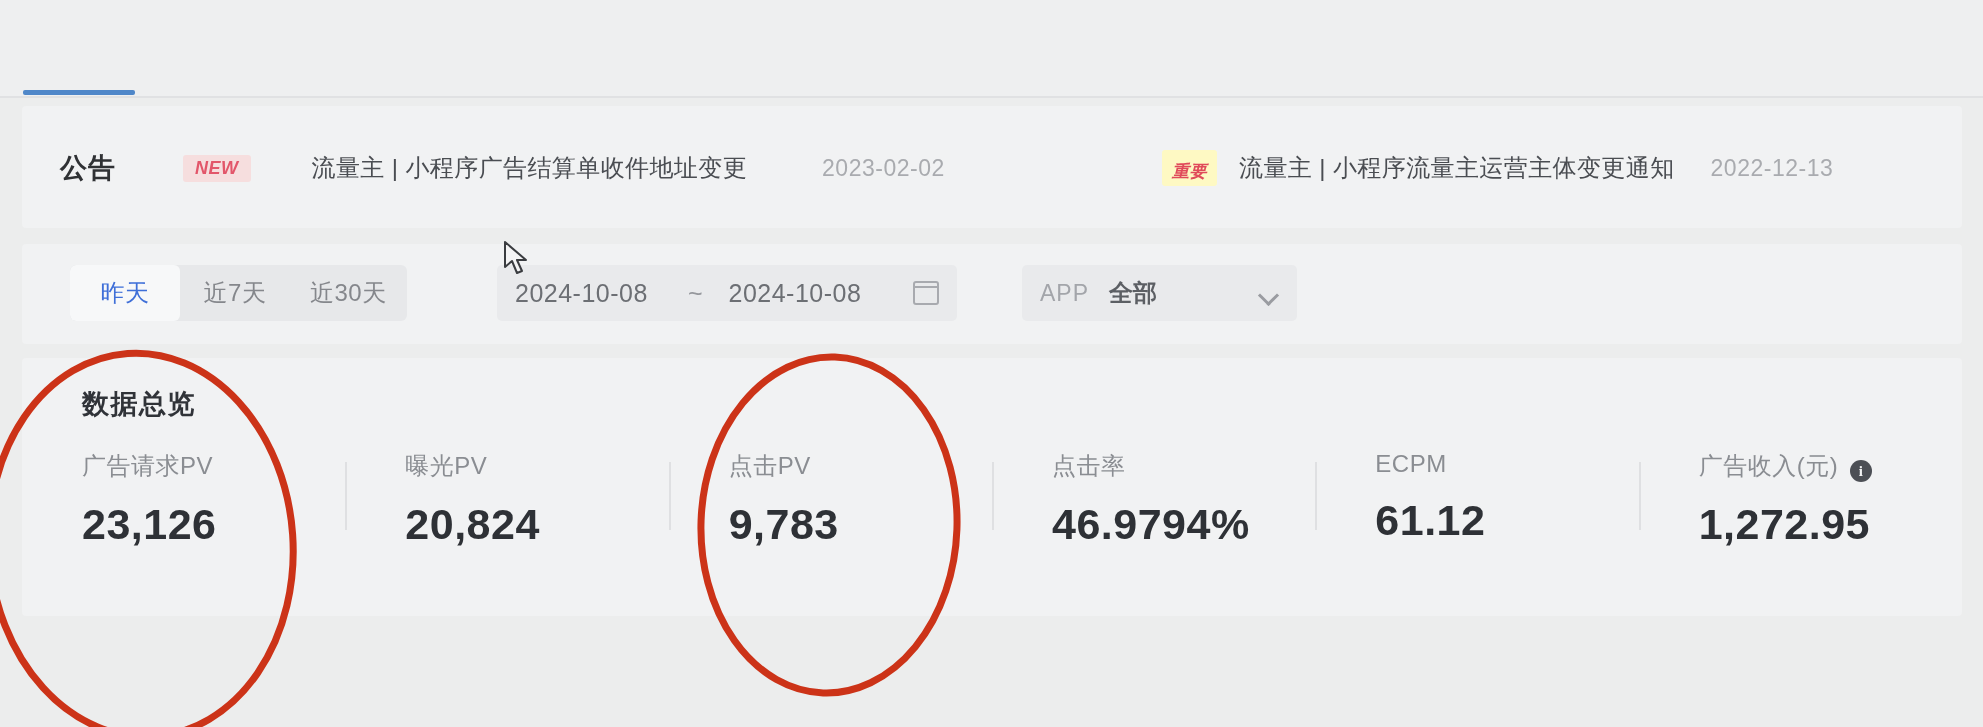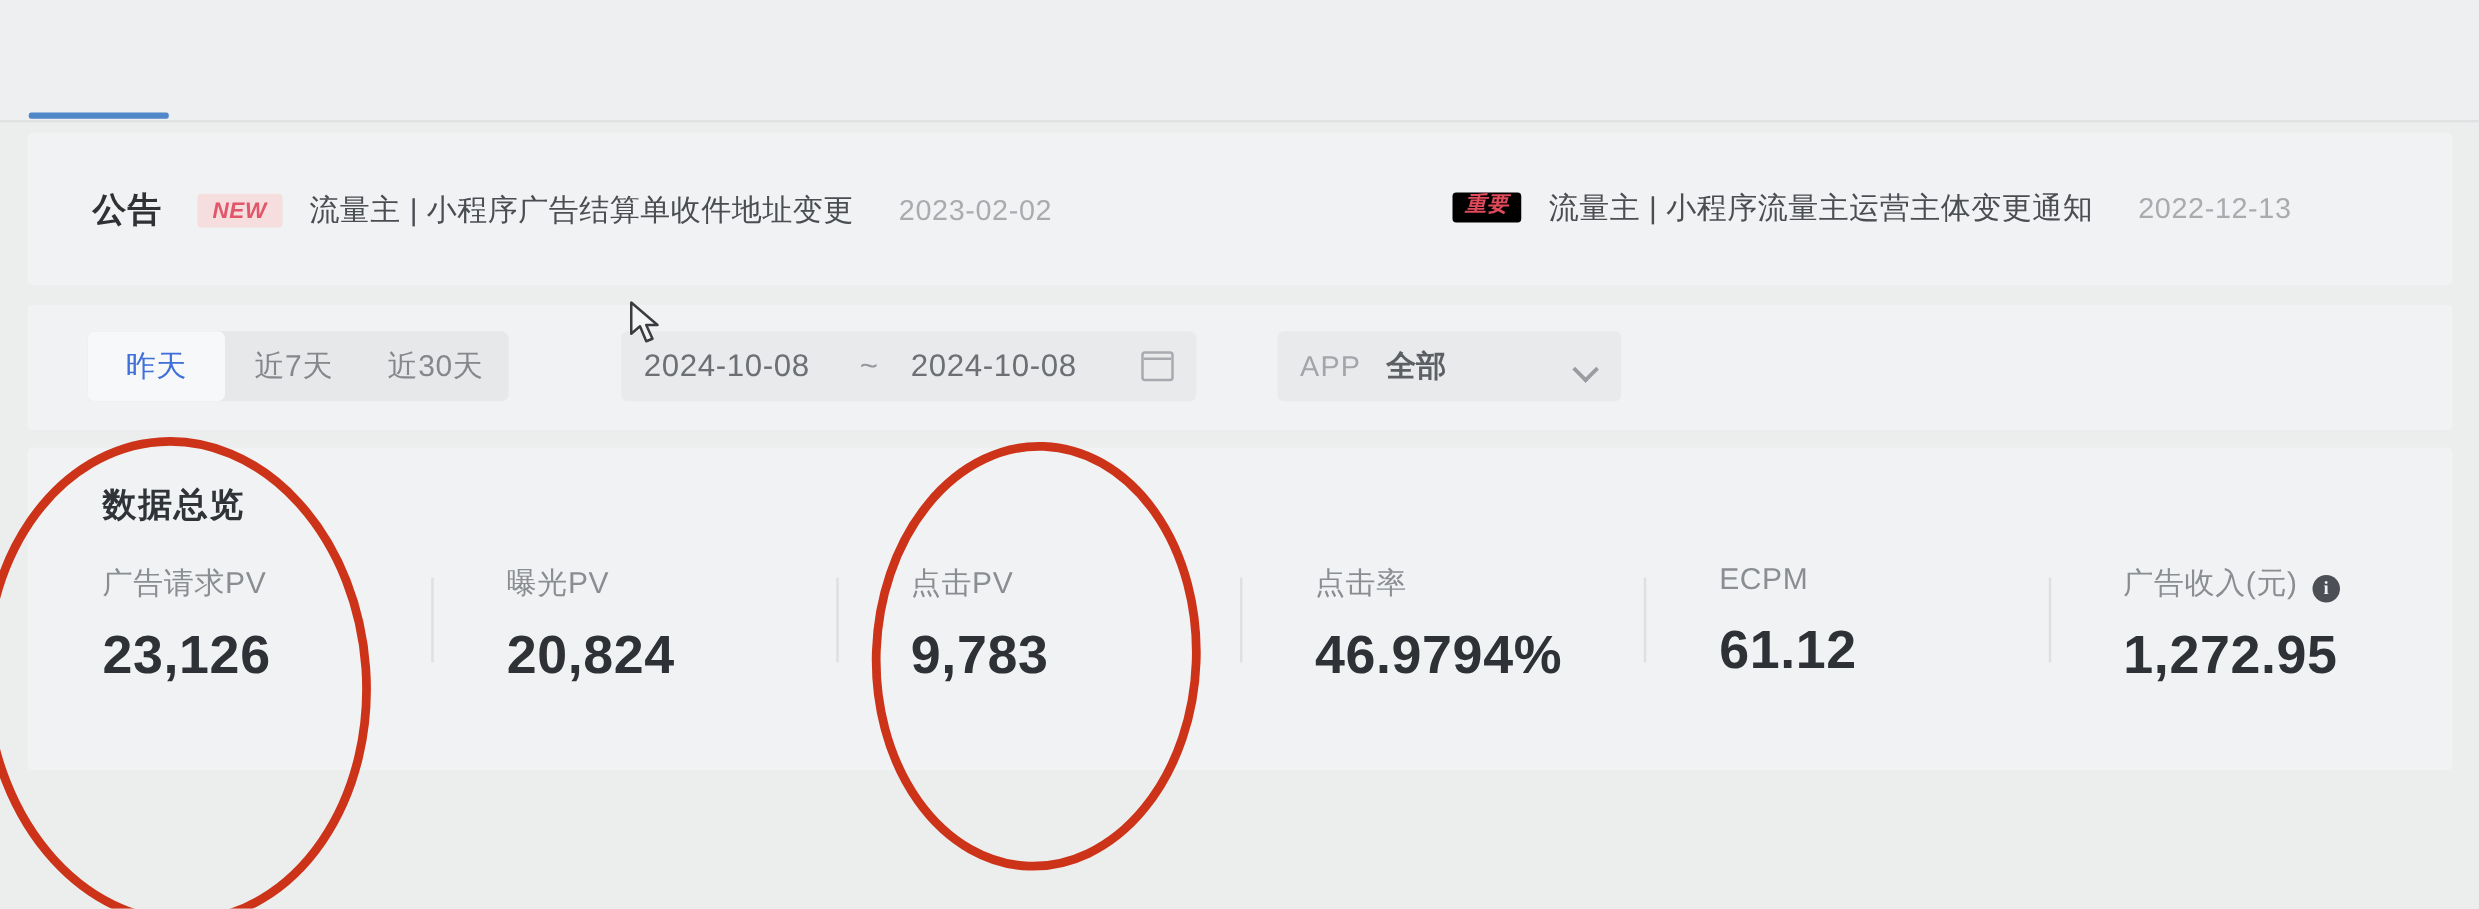--- a/index.html
+++ b/index.html
@@ -68,21 +68,21 @@
     background: #f1f2f3;
     border-radius: 4px;
   }
   .announce-row {
     position: absolute;
     top: 44px;
     display: flex;
     align-items: center;
     white-space: nowrap;
   }
-  .announce-row.left { left: 52px; }
+  .announce-row.left { left: 38px; gap: 39px; }
   .announce-row.right { left: 1140px; }
   .announce-title {
     font-size: 27px;
     font-weight: 700;
     color: #2f3134;
     letter-spacing: 1px;
     margin-right: 28px;
   }
   .badge {
     display: inline-block;
@@ -92,24 +92,24 @@
     font-weight: 700;
     letter-spacing: 0.5px;
     line-height: 1;
     font-style: italic;
   }
   .badge.new {
     background: #f6dede;
     color: #e2566a;
   }
   .badge.important {
-    background: #000000;
+    background: #fef9c3;
     color: #e04a5a;
     font-size: 17px;
-    padding: 1px 10px 6px;
+    padding: 13px 10px 6px;
   }
   .announce-text {
     font-size: 24px;
     color: #4a4d52;
     margin-left: 22px;
     letter-spacing: 0.4px;
   }
   .announce-date {
     font-size: 23px;
     color: #a9abaf;

